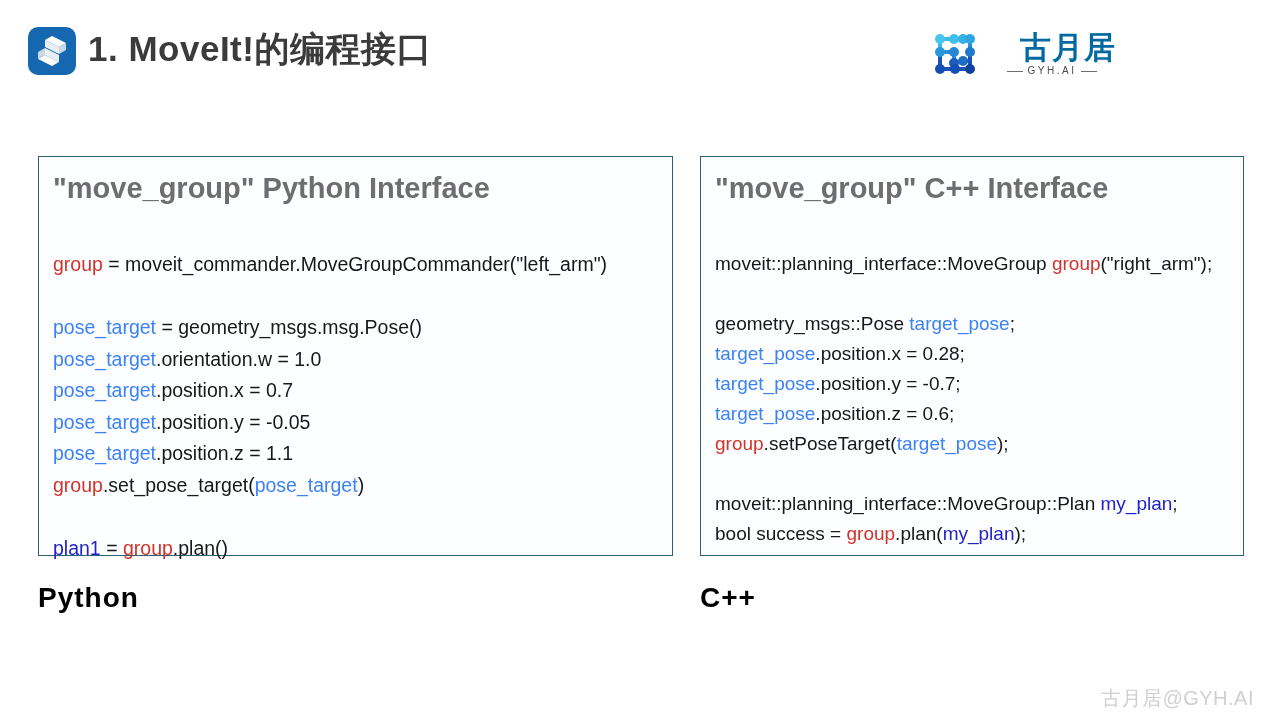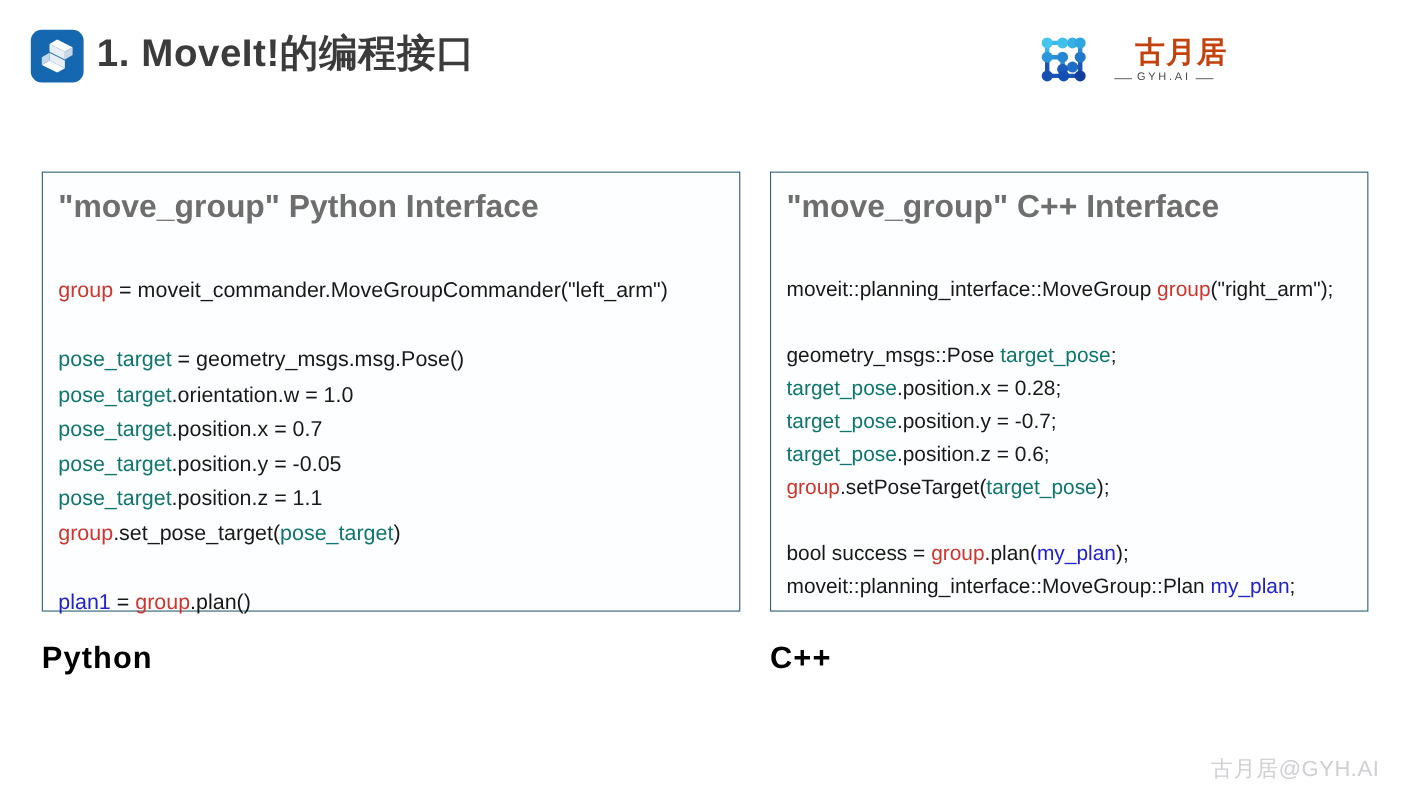--- a/index.html
+++ b/index.html
@@ -55,23 +55,23 @@
     gap: 8px;
   }
   #brand-mark { width: 50px; height: 48px; display:block; }
   #brand-text-wrap {
     display: flex;
     flex-direction: column;
     align-items: center;
     justify-content: center;
   }
   #brand-cn {
-    font-size: 27px;
-    font-weight: bold;
-    color: #c2410c;
+    font-size: 31px;
+    font-weight: bold;
+    color: #0369a1;
     letter-spacing: 1px;
     line-height: 33px;
     white-space: nowrap;
     margin-left: 32px;
   }
   #brand-en-row {
     display: flex;
     align-items: center;
     gap: 5px;
     margin-top: 1px;
@@ -127,21 +127,21 @@
     line-height: 31.5px;
     white-space: pre;
     min-height: 31.5px;
   }
   #panel-cpp .code-line {
     font-size: 19px;
     line-height: 30px;
     min-height: 30px;
   }
   .tok-red    { color: #d0342c; }
-  .tok-purple { color: #0f766e; }
+  .tok-purple { color: #3b82f6; }
   .tok-blue   { color: #2222cc; }
   .tok-plain  { color: #181818; }
 
   
   .caption {
     position: absolute;
     font-size: 28px;
     font-weight: bold;
     color: #000000;
     white-space: nowrap;
@@ -243,19 +243,19 @@
   <div class="panel-heading">"move_group" C++ Interface</div>
   <div class="code-body">
       <div class="code-line"><span class="tok-plain">moveit::planning_interface::MoveGroup </span><span class="tok-red">group</span><span class="tok-plain">("right_arm");</span></div>
       <div class="code-line">&nbsp;</div>
       <div class="code-line"><span class="tok-plain">geometry_msgs::Pose </span><span class="tok-purple">target_pose</span><span class="tok-plain">;</span></div>
       <div class="code-line"><span class="tok-purple">target_pose</span><span class="tok-plain">.position.x = 0.28;</span></div>
       <div class="code-line"><span class="tok-purple">target_pose</span><span class="tok-plain">.position.y = -0.7;</span></div>
       <div class="code-line"><span class="tok-purple">target_pose</span><span class="tok-plain">.position.z = 0.6;</span></div>
       <div class="code-line"><span class="tok-red">group</span><span class="tok-plain">.setPoseTarget(</span><span class="tok-purple">target_pose</span><span class="tok-plain">);</span></div>
       <div class="code-line">&nbsp;</div>
+      <div class="code-line"><span class="tok-plain">moveit::planning_interface::MoveGroup::Plan </span><span class="tok-blue">my_plan</span><span class="tok-plain">;</span></div>
       <div class="code-line"><span class="tok-plain">bool success = </span><span class="tok-red">group</span><span class="tok-plain">.plan(</span><span class="tok-blue">my_plan</span><span class="tok-plain">);</span></div>
-      <div class="code-line"><span class="tok-plain">moveit::planning_interface::MoveGroup::Plan </span><span class="tok-blue">my_plan</span><span class="tok-plain">;</span></div>
     </div>
 </div>
 <div id="caption-cpp" class="caption">C++</div>
 
 <div id="watermark">古月居@GYH.AI</div>
 
 </body></html>

